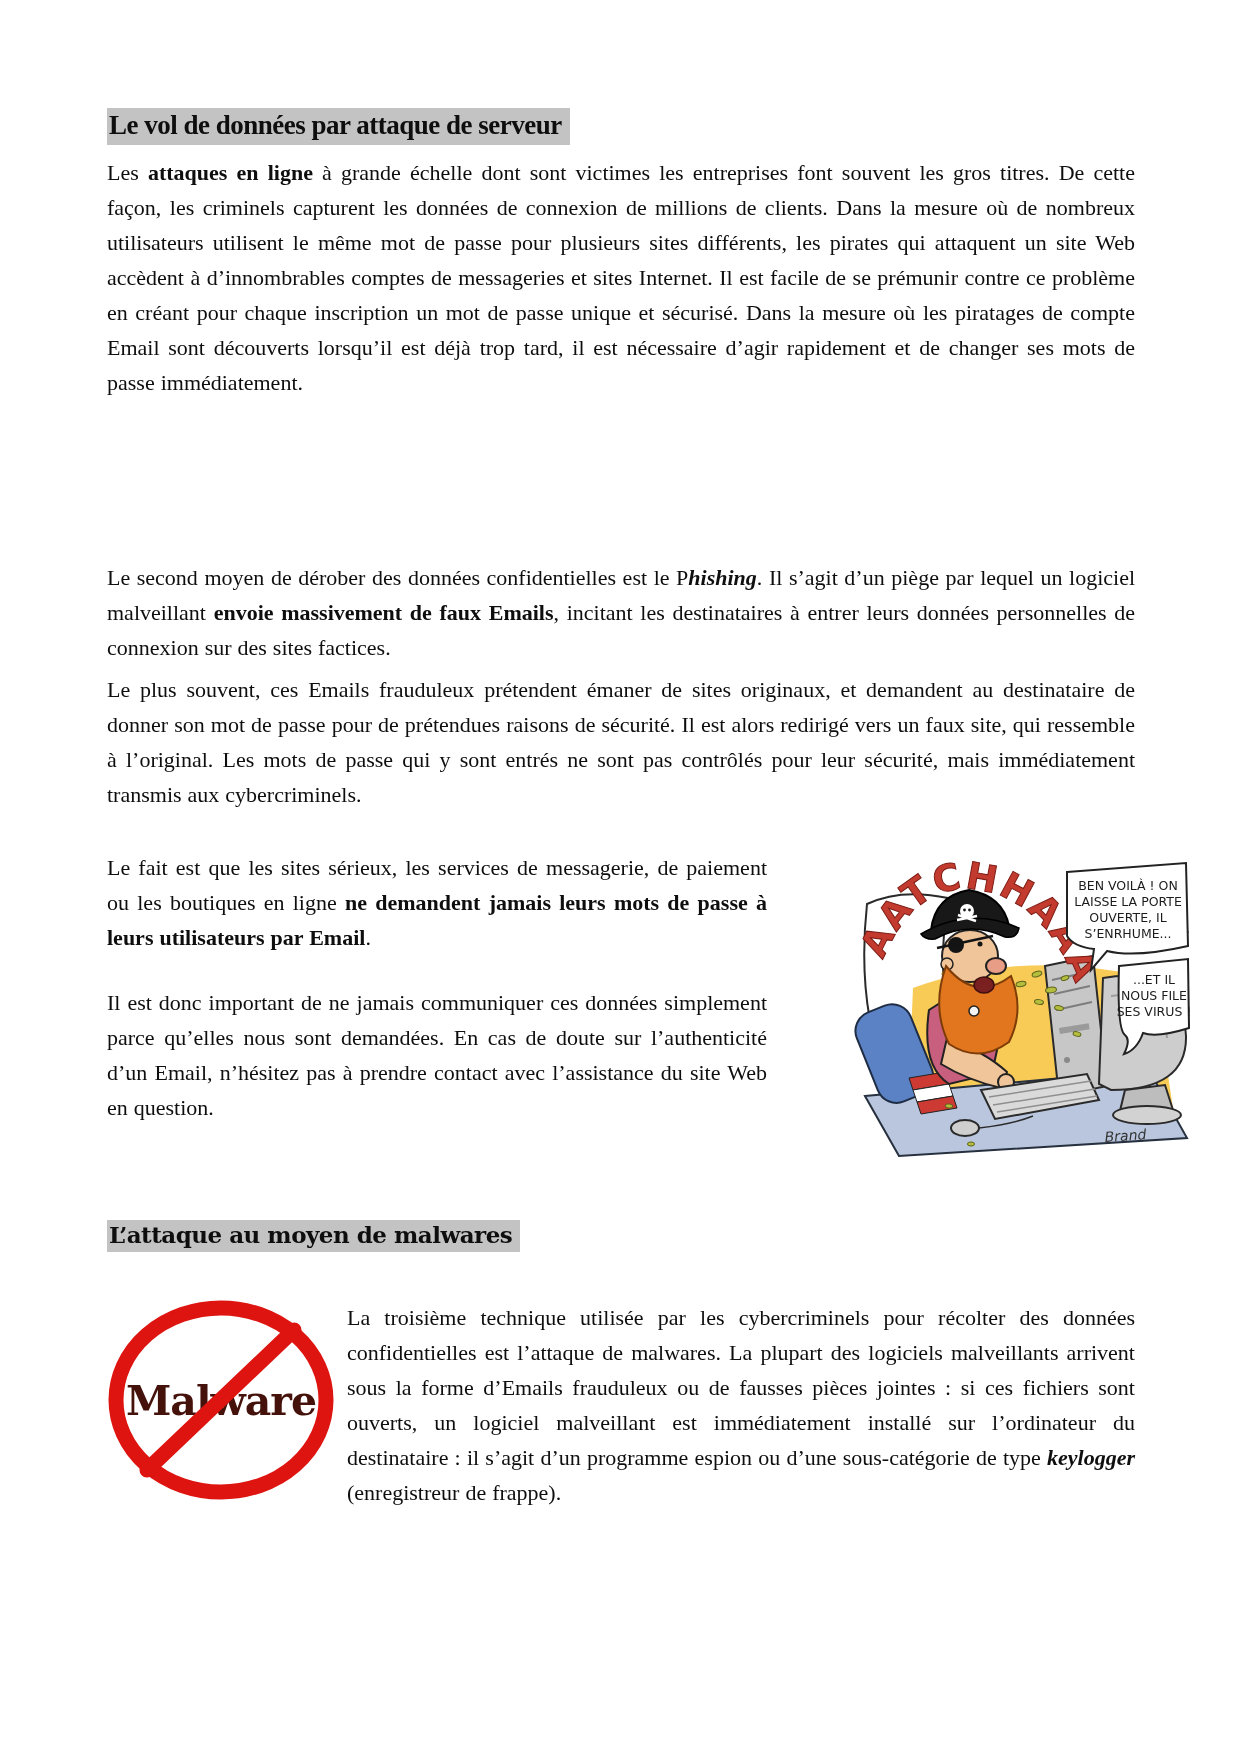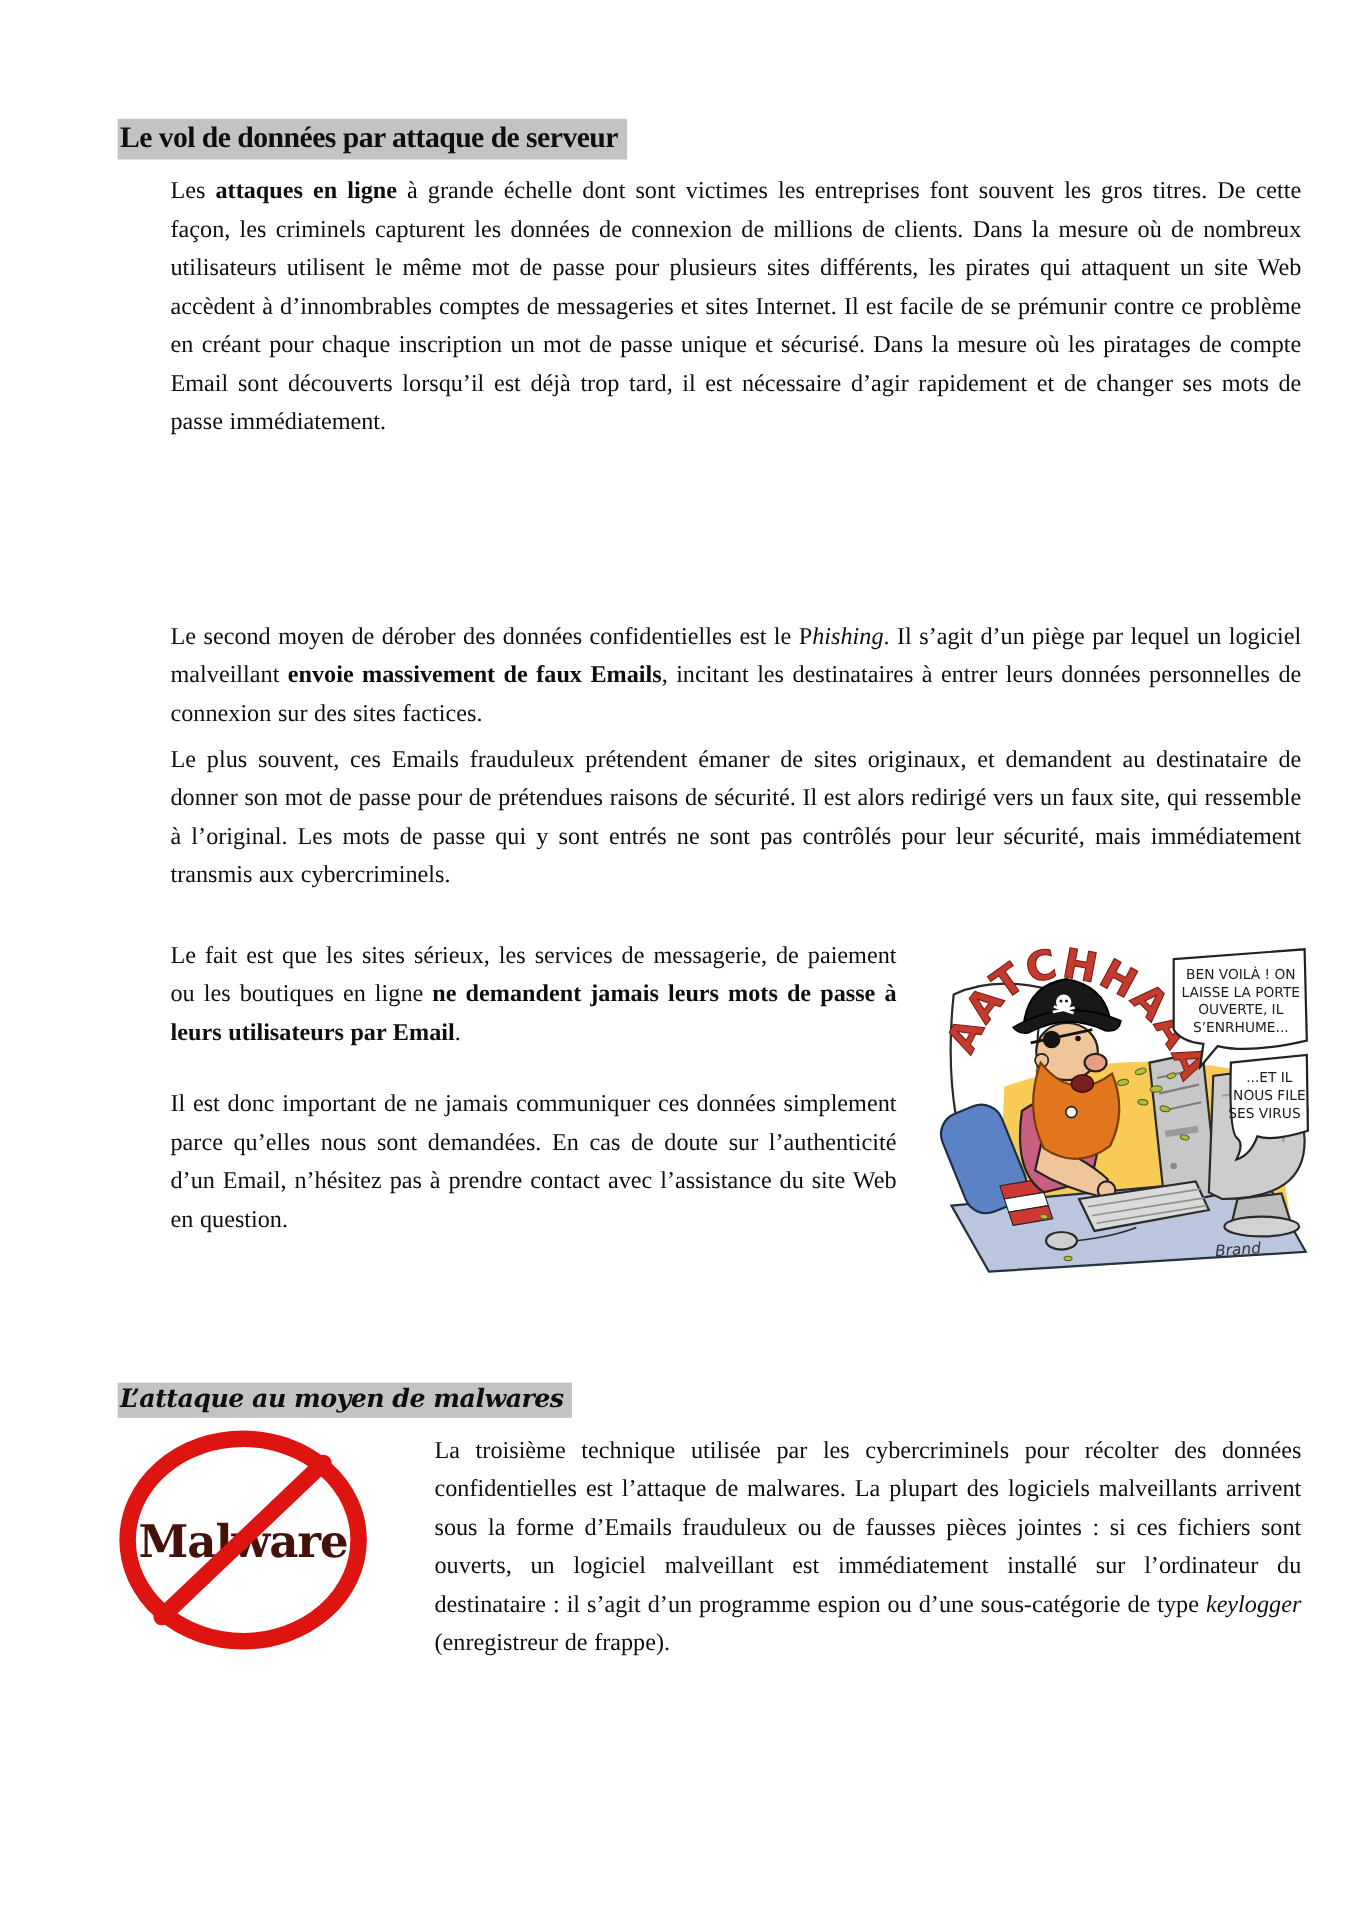--- a/index.html
+++ b/index.html
@@ -26,24 +26,23 @@
   .heading.alt{
     font-family:"DejaVu Serif", serif;
     font-size:23px;
     letter-spacing:-0.5px;
   }
   .para{
     font-size:22px;
     line-height:35px;
     text-align:justify;
     word-spacing:0.5px;
-    margin-left:48px;
   }
   .para .b{font-weight:bold;}
-  .para .i{font-style:italic;}
+  .para .i{font-style:italic;font-weight:bold;}
   svg text{user-select:none;}
 </style>
 </head>
 <body>
 
 <div class="page">
 
   <div class="abs" style="left:107px;top:108px;">
     <span class="heading">Le vol de données par attaque de serveur</span>
   </div>
@@ -157,21 +156,21 @@
       <g font-family="DejaVu Sans, sans-serif" font-size="12.5" fill="#1c1c1c" text-anchor="middle">
         <text x="301" y="146">...ET IL</text>
         <text x="301" y="162">NOUS FILE</text>
         <text x="301" y="178">SES VIRUS !</text>
       </g>
     </g>
 
     <text x="252" y="304" font-family="DejaVu Sans, sans-serif" font-size="14" font-style="italic" fill="#333" transform="rotate(-4 252 304)">Brand</text>
   </svg>
 
-  <div class="abs" style="left:107px;top:1257px;font-style:italic;">
+  <div class="abs" style="left:107px;top:1220px;">
     <span class="heading alt">L’attaque au moyen de malwares</span>
   </div>
 
   <svg class="abs" style="left:105px;top:1298px;" width="232" height="204" viewBox="0 0 232 204">
     <g>
       <ellipse cx="116" cy="102" rx="105" ry="92" fill="#ffffff" stroke="#de1410" stroke-width="15"></ellipse>
       <text x="116" y="117" text-anchor="middle" font-family="DejaVu Serif, serif" font-weight="bold" font-size="41" letter-spacing="-1" fill="#45120b">Malware</text>
       <line x1="189" y1="32" x2="42" y2="172" stroke="#de1410" stroke-width="15" stroke-linecap="round"></line>
     </g>
   </svg>

